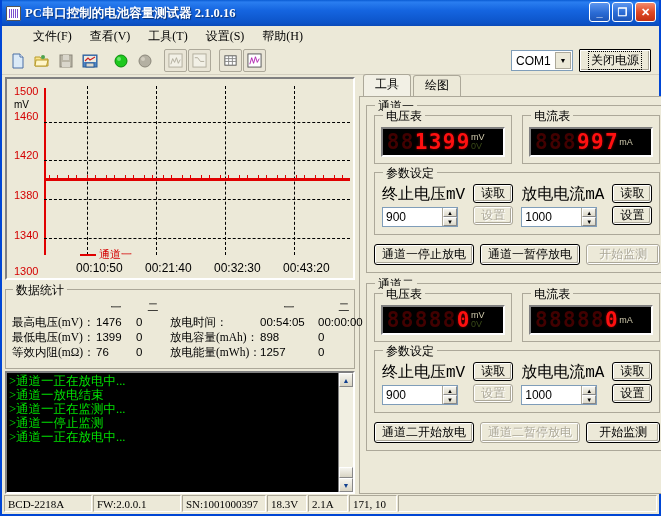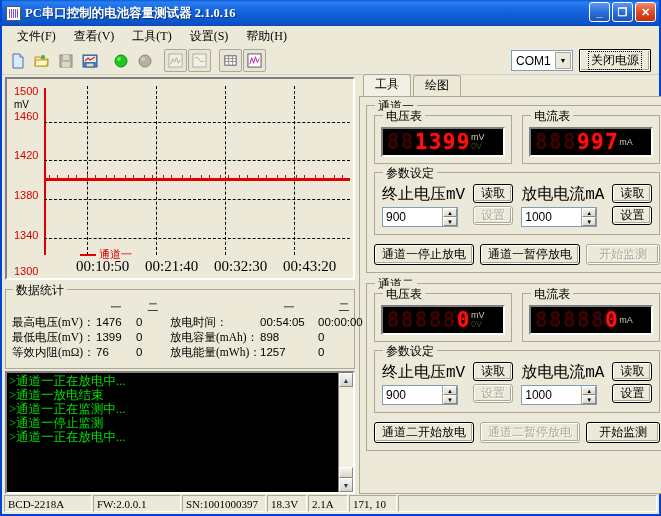--- a/index.html
+++ b/index.html
@@ -43,21 +43,21 @@
     width:21px;height:20px;border:1px solid #fff;border-radius:3px;
     display:flex;align-items:center;justify-content:center;
     color:#fff;font-size:11px;font-weight:bold;
     background:linear-gradient(to bottom,#5d96ef,#2a6bd4 55%,#1d55b8);
   }
   .tb-btn.close{background:linear-gradient(to bottom,#f48b6d,#e04a25 50%,#c32f10);}
   .tb-glyph{display:block;}
   
   .menubar{
     height:21px;flex:none;background:#ece9d8;display:flex;align-items:center;
-    padding-left:6px; border-bottom:1px solid #ece9d8;
+    padding-left:22px; border-bottom:1px solid #ece9d8;
   }
   .menu-item{
     padding:2px 9px; font-size:12px; color:#000;
     font-family:"Liberation Serif", serif;
     white-space:nowrap;
   }
   
   .toolbar{
     height:28px;flex:none;background:#ece9d8;display:flex;align-items:center;
     padding:0 4px; gap:1px; border-bottom:1px solid #d4d0c0;
@@ -100,21 +100,21 @@
   }
   .chart{position:absolute;inset:1px;background:#ece9d8;overflow:hidden;}
   .yaxis-line{position:absolute;left:36px;top:8px;bottom:22px;width:2px;background:#e00000;}
   .ylabel{
     position:absolute;left:6px;color:#d40000;font-size:11px;
     font-family:"Liberation Sans",sans-serif;line-height:11px;
   }
   .yunit{position:absolute;left:6px;color:#000;font-size:10px;}
   .gridh{position:absolute;left:36px;right:2px;border-top:1px dashed #000;height:0;}
   .gridv{position:absolute;top:6px;bottom:22px;border-left:1px dashed #000;width:0;}
-  .xlabel{position:absolute;bottom:2px;color:#000;font-size:15px;font-family:Liberation Serif, serif;}
+  .xlabel{position:absolute;bottom:2px;color:#000;font-size:12px;font-family:Liberation Sans, sans-serif;}
   .trace{position:absolute;left:38px;right:2px;height:3px;background:#e00000;}
   .trace::before{
     content:"";position:absolute;left:0;right:0;top:-3px;height:3px;
     background:repeating-linear-gradient(to right,
       transparent 0 3px,#e00000 3px 4px,transparent 4px 11px,#e00000 11px 12px,transparent 12px 19px);
   }
   .legend{position:absolute;display:flex;align-items:center;gap:3px;color:#d40000;font-size:11px;}
   .legend .ln{width:16px;height:2px;background:#e00000;}
   
   .grp{

